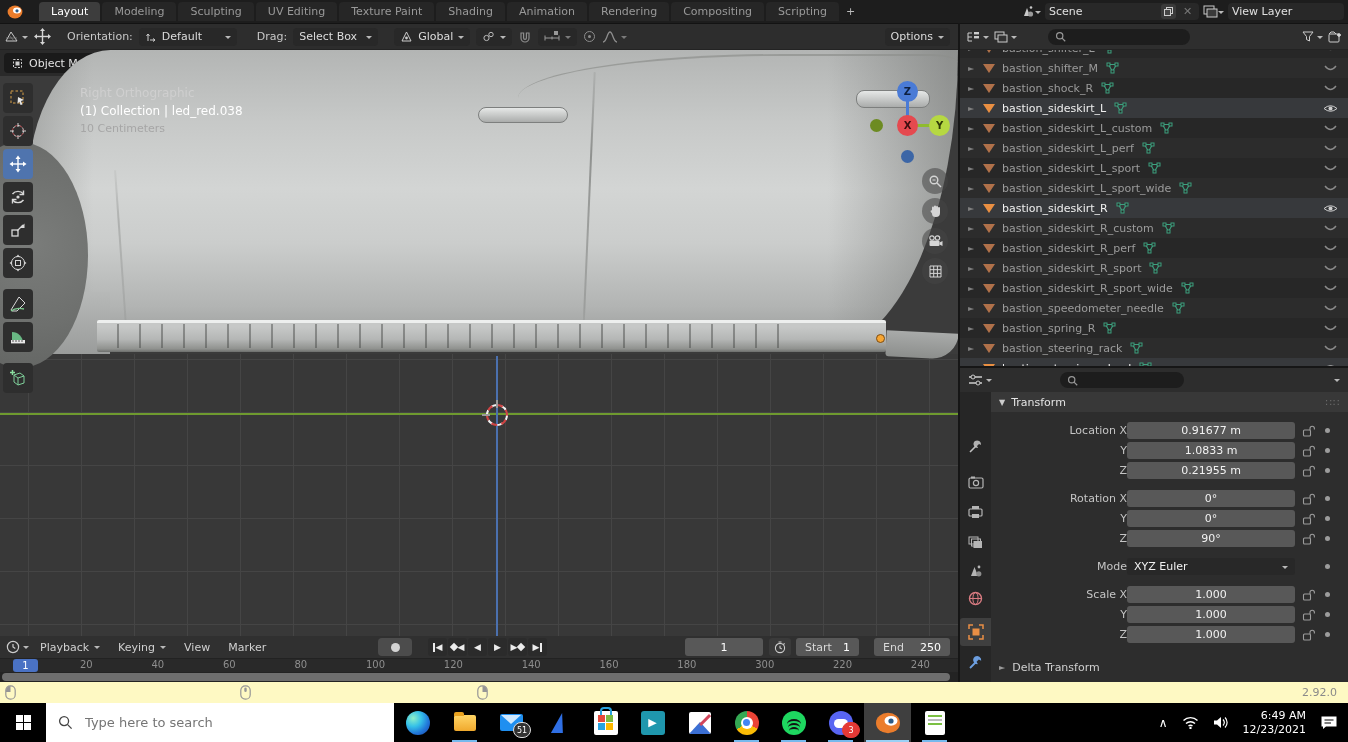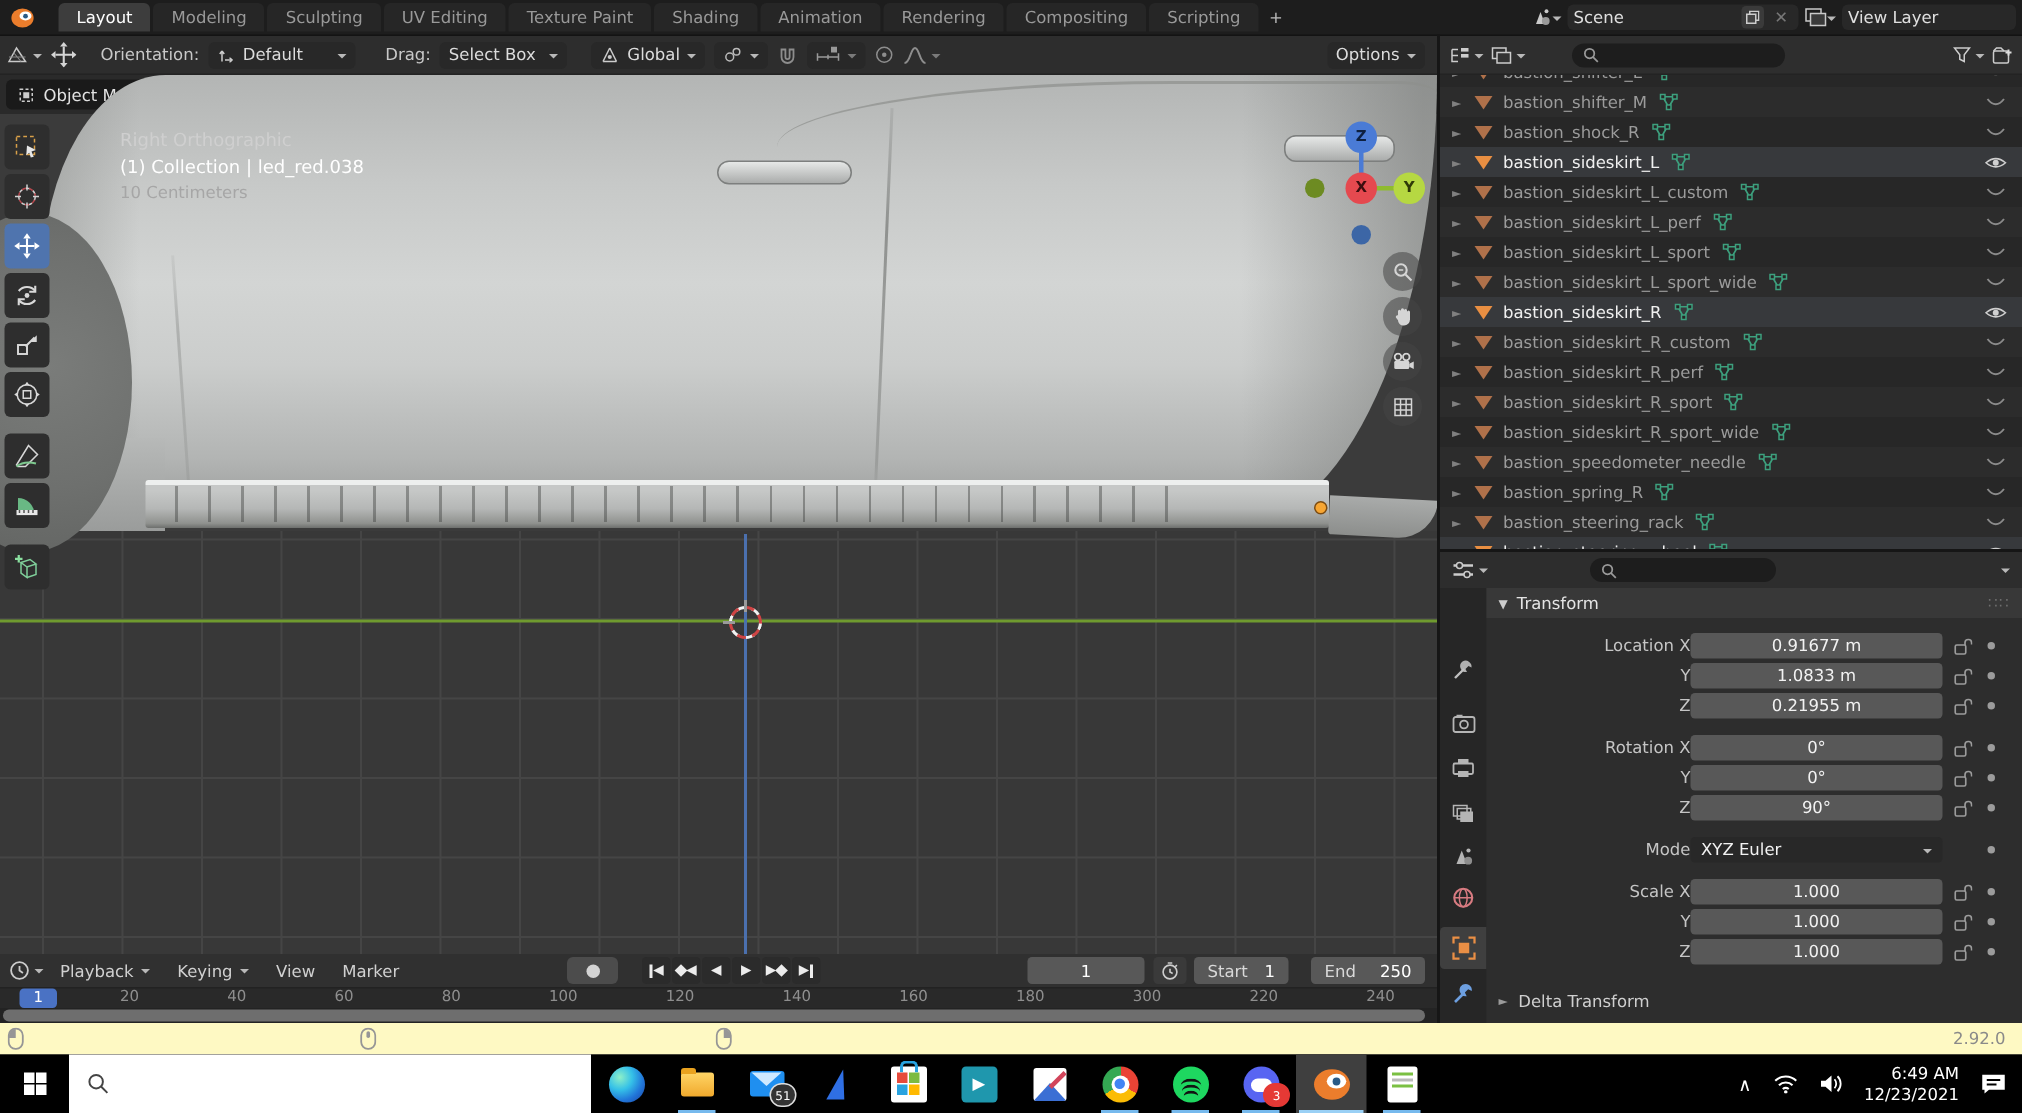--- a/index.html
+++ b/index.html
@@ -1344,20 +1344,21 @@
           <i></i>
           <i></i>
           <i></i>
         </span>
       </span>
     <div id="tb-search">
       <svg width="15" height="15" viewBox="0 0 16 16">
           <circle cx="6.5" cy="6.5" r="4.8" fill="none" stroke="#444" stroke-width="1.4"></circle>
           <line x1="10" y1="10" x2="14.5" y2="14.5" stroke="#444" stroke-width="1.4"></line>
         </svg>
+      <input placeholder="Type here to search" style="">
     </div>
     <span class="app">
         <span class="ico-edge"></span>
       </span>
     <span class="app running">
         <span class="ico-folder"></span>
       </span>
     <span class="app">
         <span class="ico-mail"></span>
         <span class="badge">51</span>

